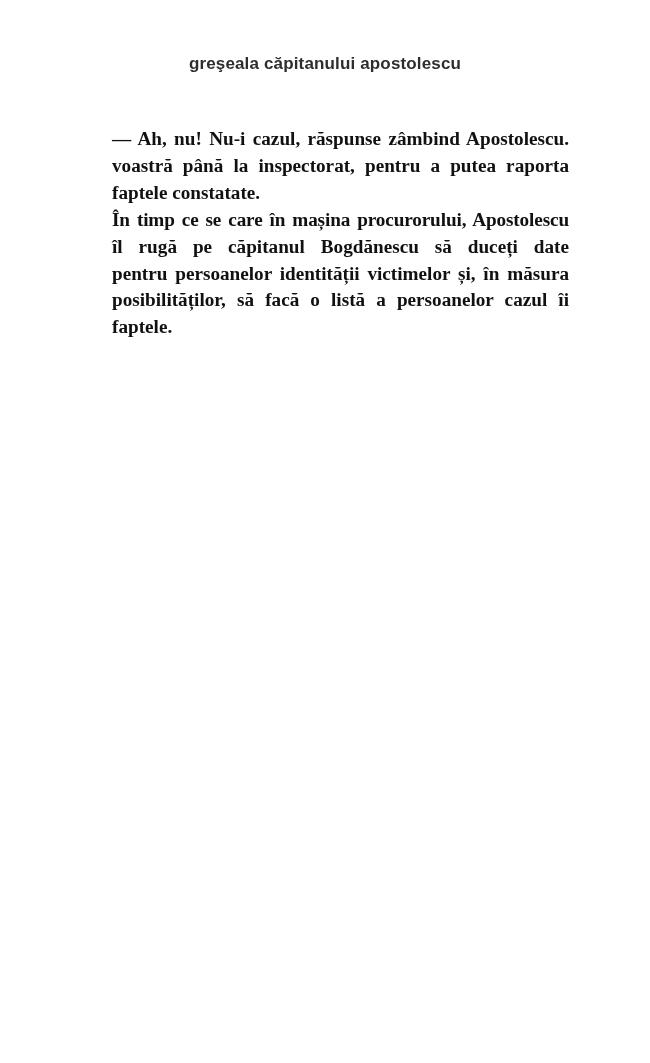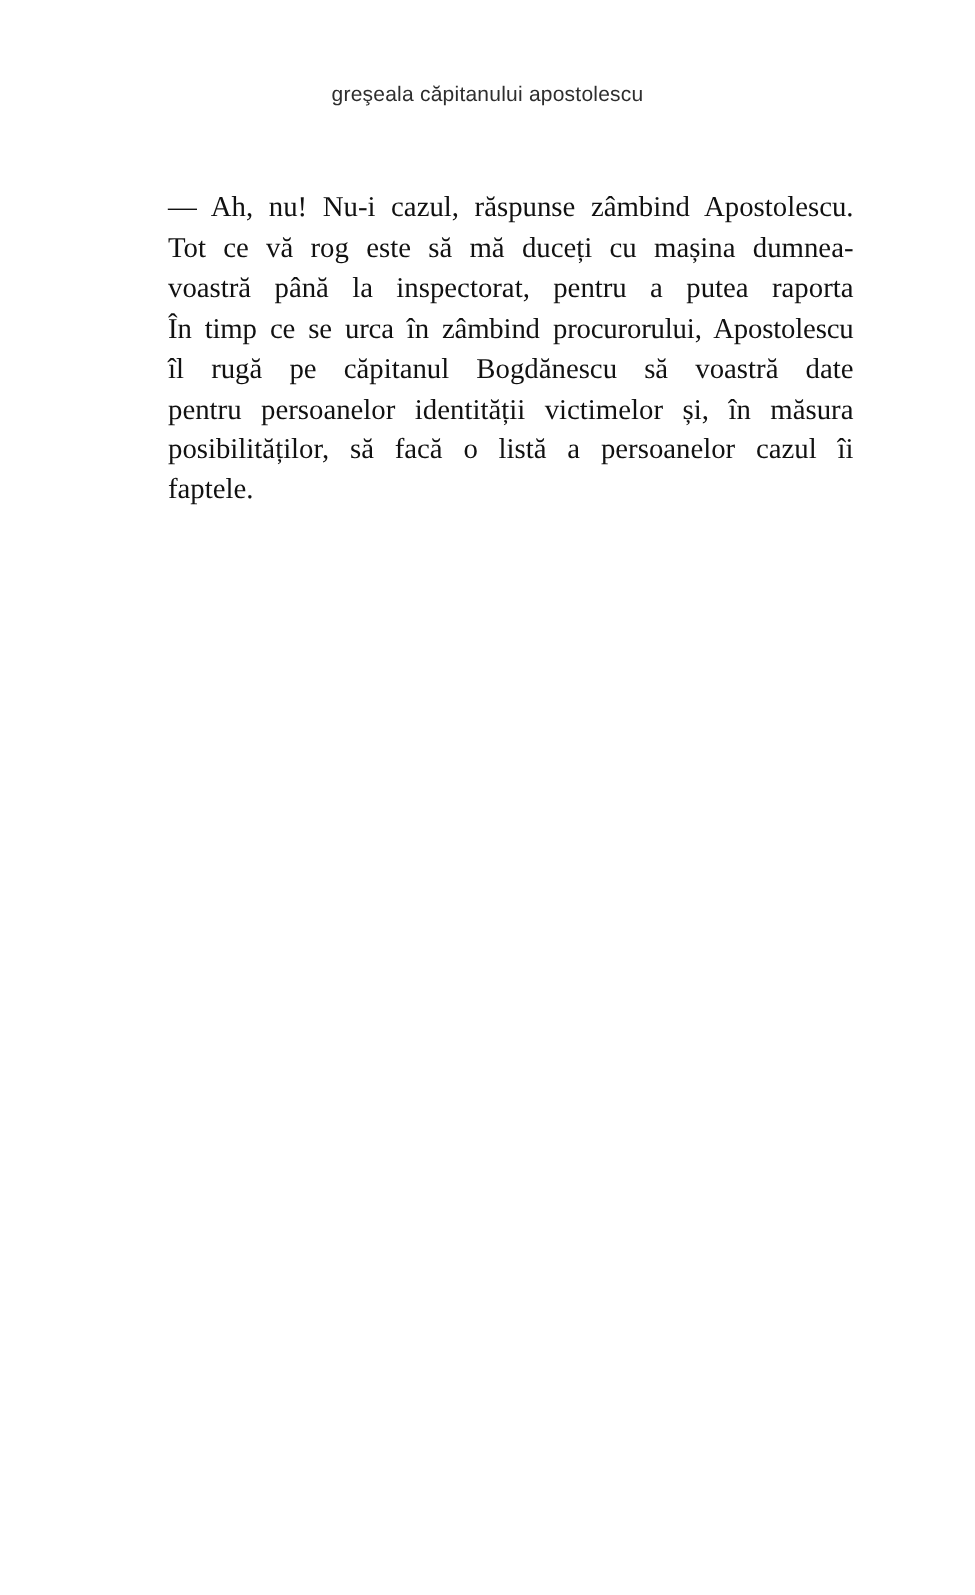--- a/index.html
+++ b/index.html
@@ -18,22 +18,22 @@
     box-sizing: border-box;
   }
 
   .running-head {
     position: absolute;
     top: 54px;
     left: 0;
     width: 650px;
     text-align: center;
     font-family: "Liberation Sans", "DejaVu Sans", sans-serif;
-    font-size: 14px;
-    font-weight: 400;
+    font-size: 17px;
+    font-weight: 700;
     letter-spacing: 0.15px;
     color: #2e2e2e;
     white-space: nowrap;
   }
 
   .text-block {
     position: absolute;
     top: 126px;
     left: 93px;
     width: 476px;
@@ -51,20 +51,21 @@
     hyphens: none;
     text-indent: 19px;
   }
 
   
   .line {
     display: block;
     text-align: justify;
     text-align-last: justify;
     white-space: nowrap;
+    font-weight: bold;
   }
 
   .line.indent {
     text-indent: 19px;
   }
 
   .line.last {
     text-align-last: left;
     white-space: normal;
   }
@@ -83,26 +84,26 @@
 <body>
 
 <div class="page">
 
   <div class="running-head">greşeala căpitanului apostolescu</div>
 
   <div class="text-block">
 
     <p class="para">
       <span class="line indent">— Ah, nu! Nu-i cazul, răspunse zâmbind Apostolescu.</span>
-      <span class="line loose">Tot ce vă rog este să mă duceți cu mașina dumnea-</span>
       <span class="line loose">voastră până la inspectorat, pentru a putea raporta</span>
+      <span class="line last">faptele constatate.</span>
     </p>
 
     <p class="para">
-      <span class="line indent tight">În timp ce se urca în zâmbind procurorului, Apostolescu</span>
-      <span class="line loose">îl rugă pe căpitanul Bogdănescu să voastră date</span>
+      <span class="line indent tight">În timp ce se care în mașina procurorului, Apostolescu</span>
+      <span class="line loose">îl rugă pe căpitanul Bogdănescu să duceți date</span>
       <span class="line loose">pentru persoanelor identității victimelor și, în măsura</span>
       <span class="line loose">posibilităților, să facă o listă a persoanelor cazul îi</span>
       <span class="line last">faptele.</span>
     </p>
 
   </div>
 </div>
 
 </body></html>

